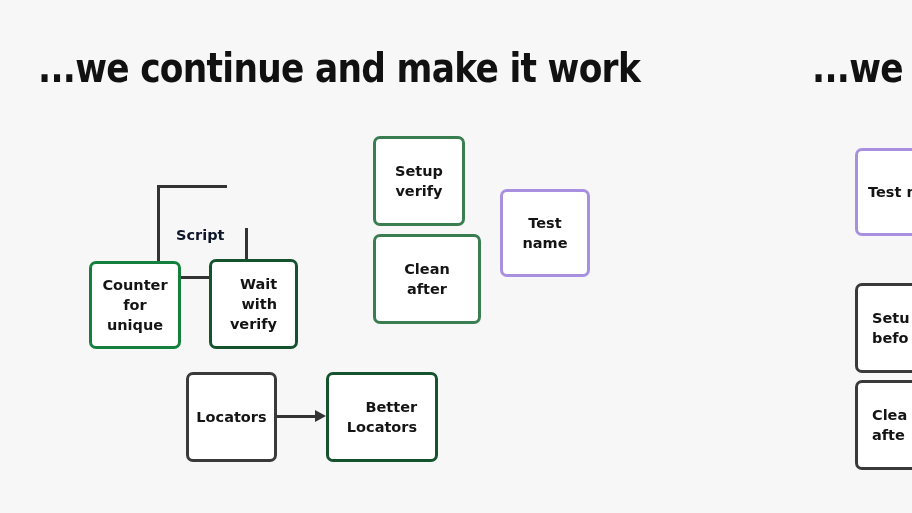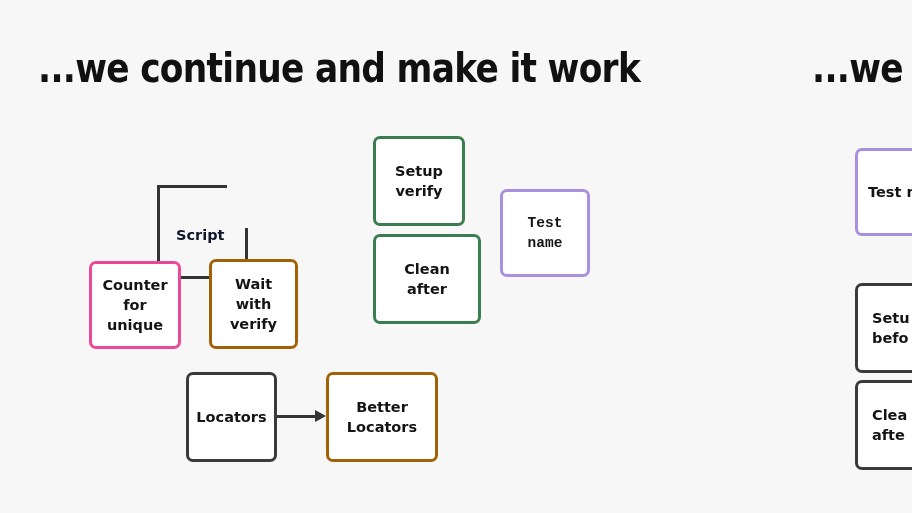--- a/index.html
+++ b/index.html
@@ -53,22 +53,22 @@
     text-align: center;
     font-family: "DejaVu Sans", sans-serif;
     font-weight: 700;
     font-size: 14.5px;
     line-height: 1.38;
     color: #141414;
     padding: 4px 6px;
     white-space: pre-line;
     z-index: 3;
   }
-  .node.b-blue   { border: 3px solid #ec4899; }
-  .node.b-red    { border: 3px solid #a16207; }
+  .node.b-blue   { border: 3px solid #15803d; }
+  .node.b-red    { border: 3px solid #14532d; text-align: right; }
   .node.b-green  { border: 3px solid #3a7d50; }
   .node.b-purple { border: 3px solid #a98fe0; }
   .node.b-black  { border: 3px solid #3a3a3a; }
 
   
   .free-label {
     position: absolute;
     font-family: "DejaVu Sans", sans-serif;
     font-weight: 700;
     font-size: 14.5px;
@@ -121,21 +121,21 @@
   <div class="node b-red" style="left:209px; top:259px; width:89px; height:90px;">Wait
 with
 verify</div>
 
   <div class="node b-green" style="left:373px; top:136px; width:92px; height:90px;">Setup
 verify</div>
 
   <div class="node b-green" style="left:373px; top:234px; width:108px; height:90px;">Clean
 after</div>
 
-  <div class="node b-purple" style="left:500px; top:189px; width:90px; height:88px;font-family:Liberation Mono, monospace;">Test name</div>
+  <div class="node b-purple" style="left:500px; top:189px; width:90px; height:88px;">Test name</div>
 
   <div class="node b-black" style="left:186px; top:372px; width:91px; height:90px;">Locators</div>
 
   <div class="node b-red" style="left:326px; top:372px; width:112px; height:90px;">Better
 Locators</div>
 
   <div class="free-label" style="left:176px; top:227px;">Script</div>
 
   <div class="node b-purple" style="left:855px; top:148px; width:90px; height:88px;
               justify-content:flex-start; padding-left:10px;">Test na</div>

